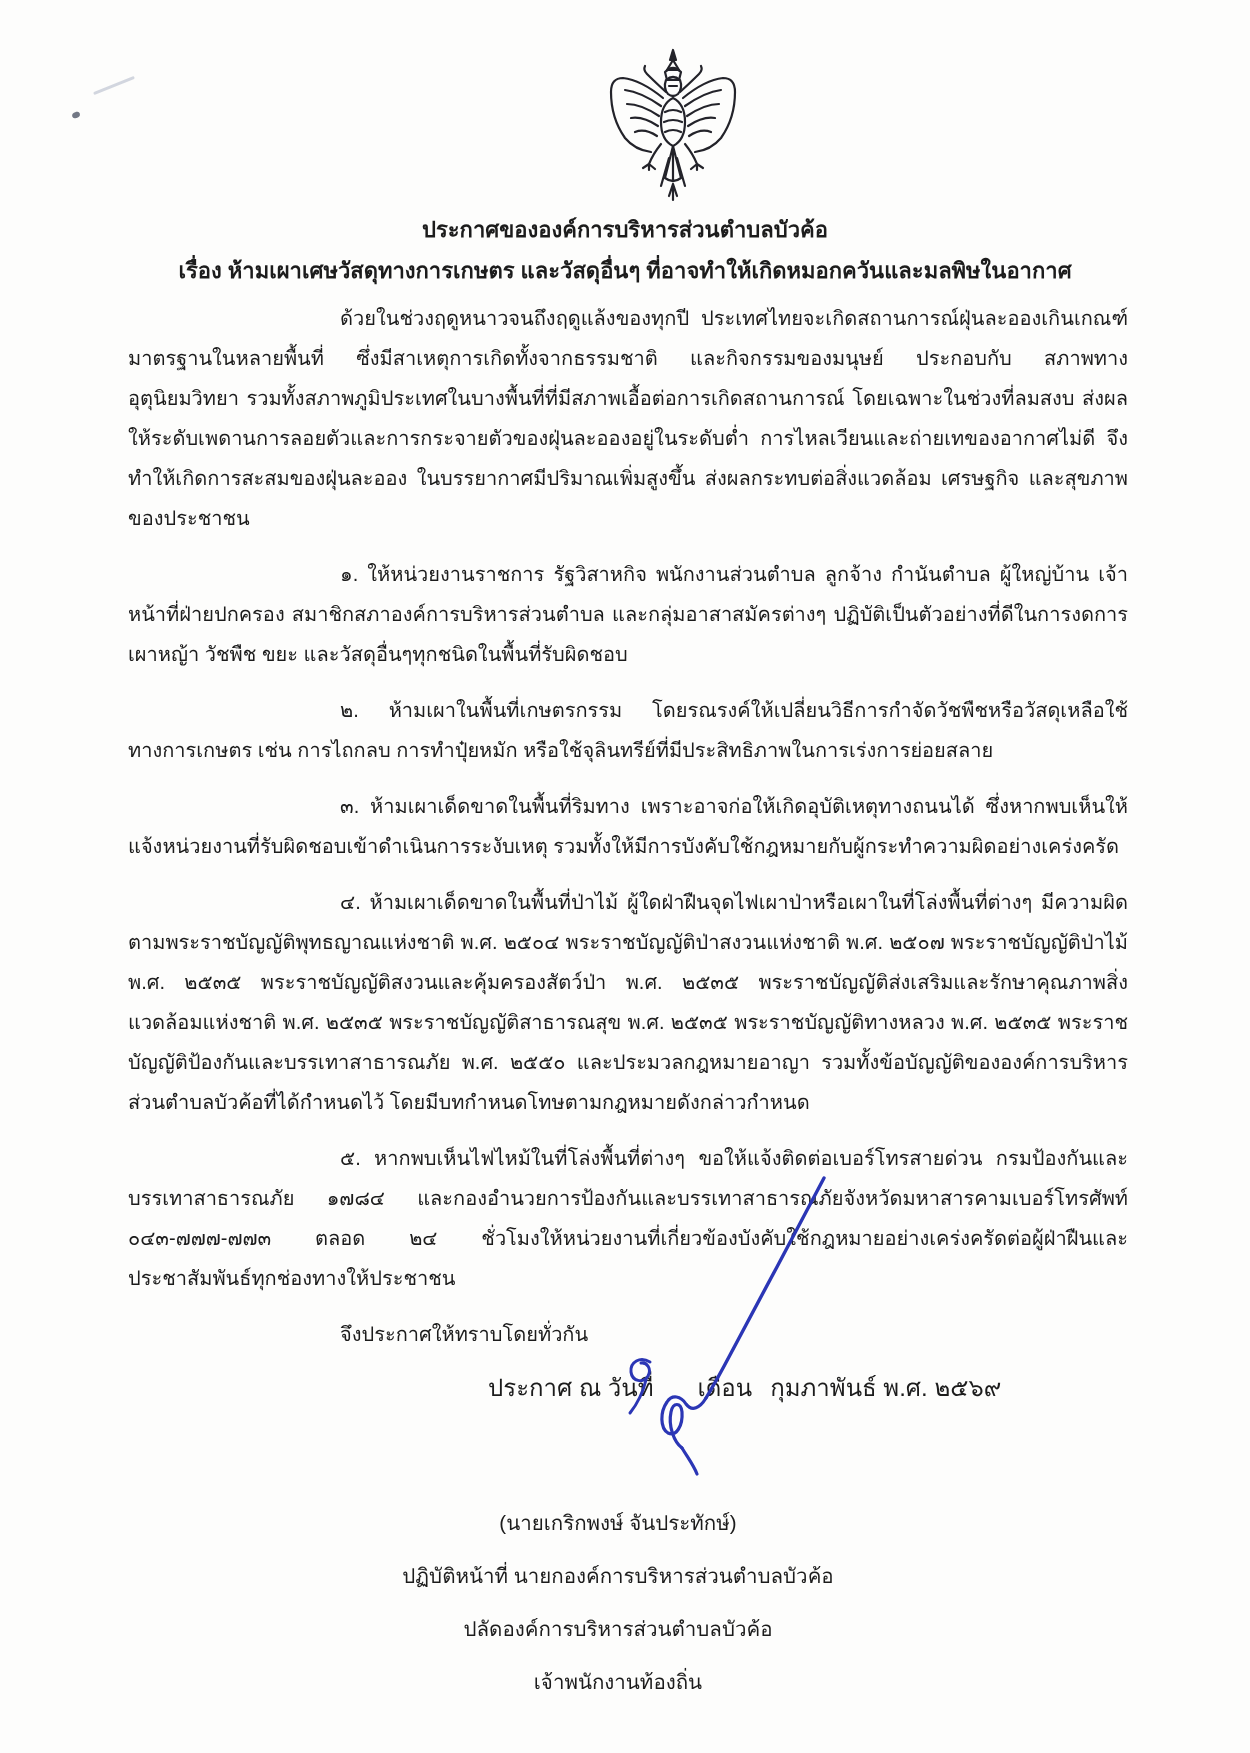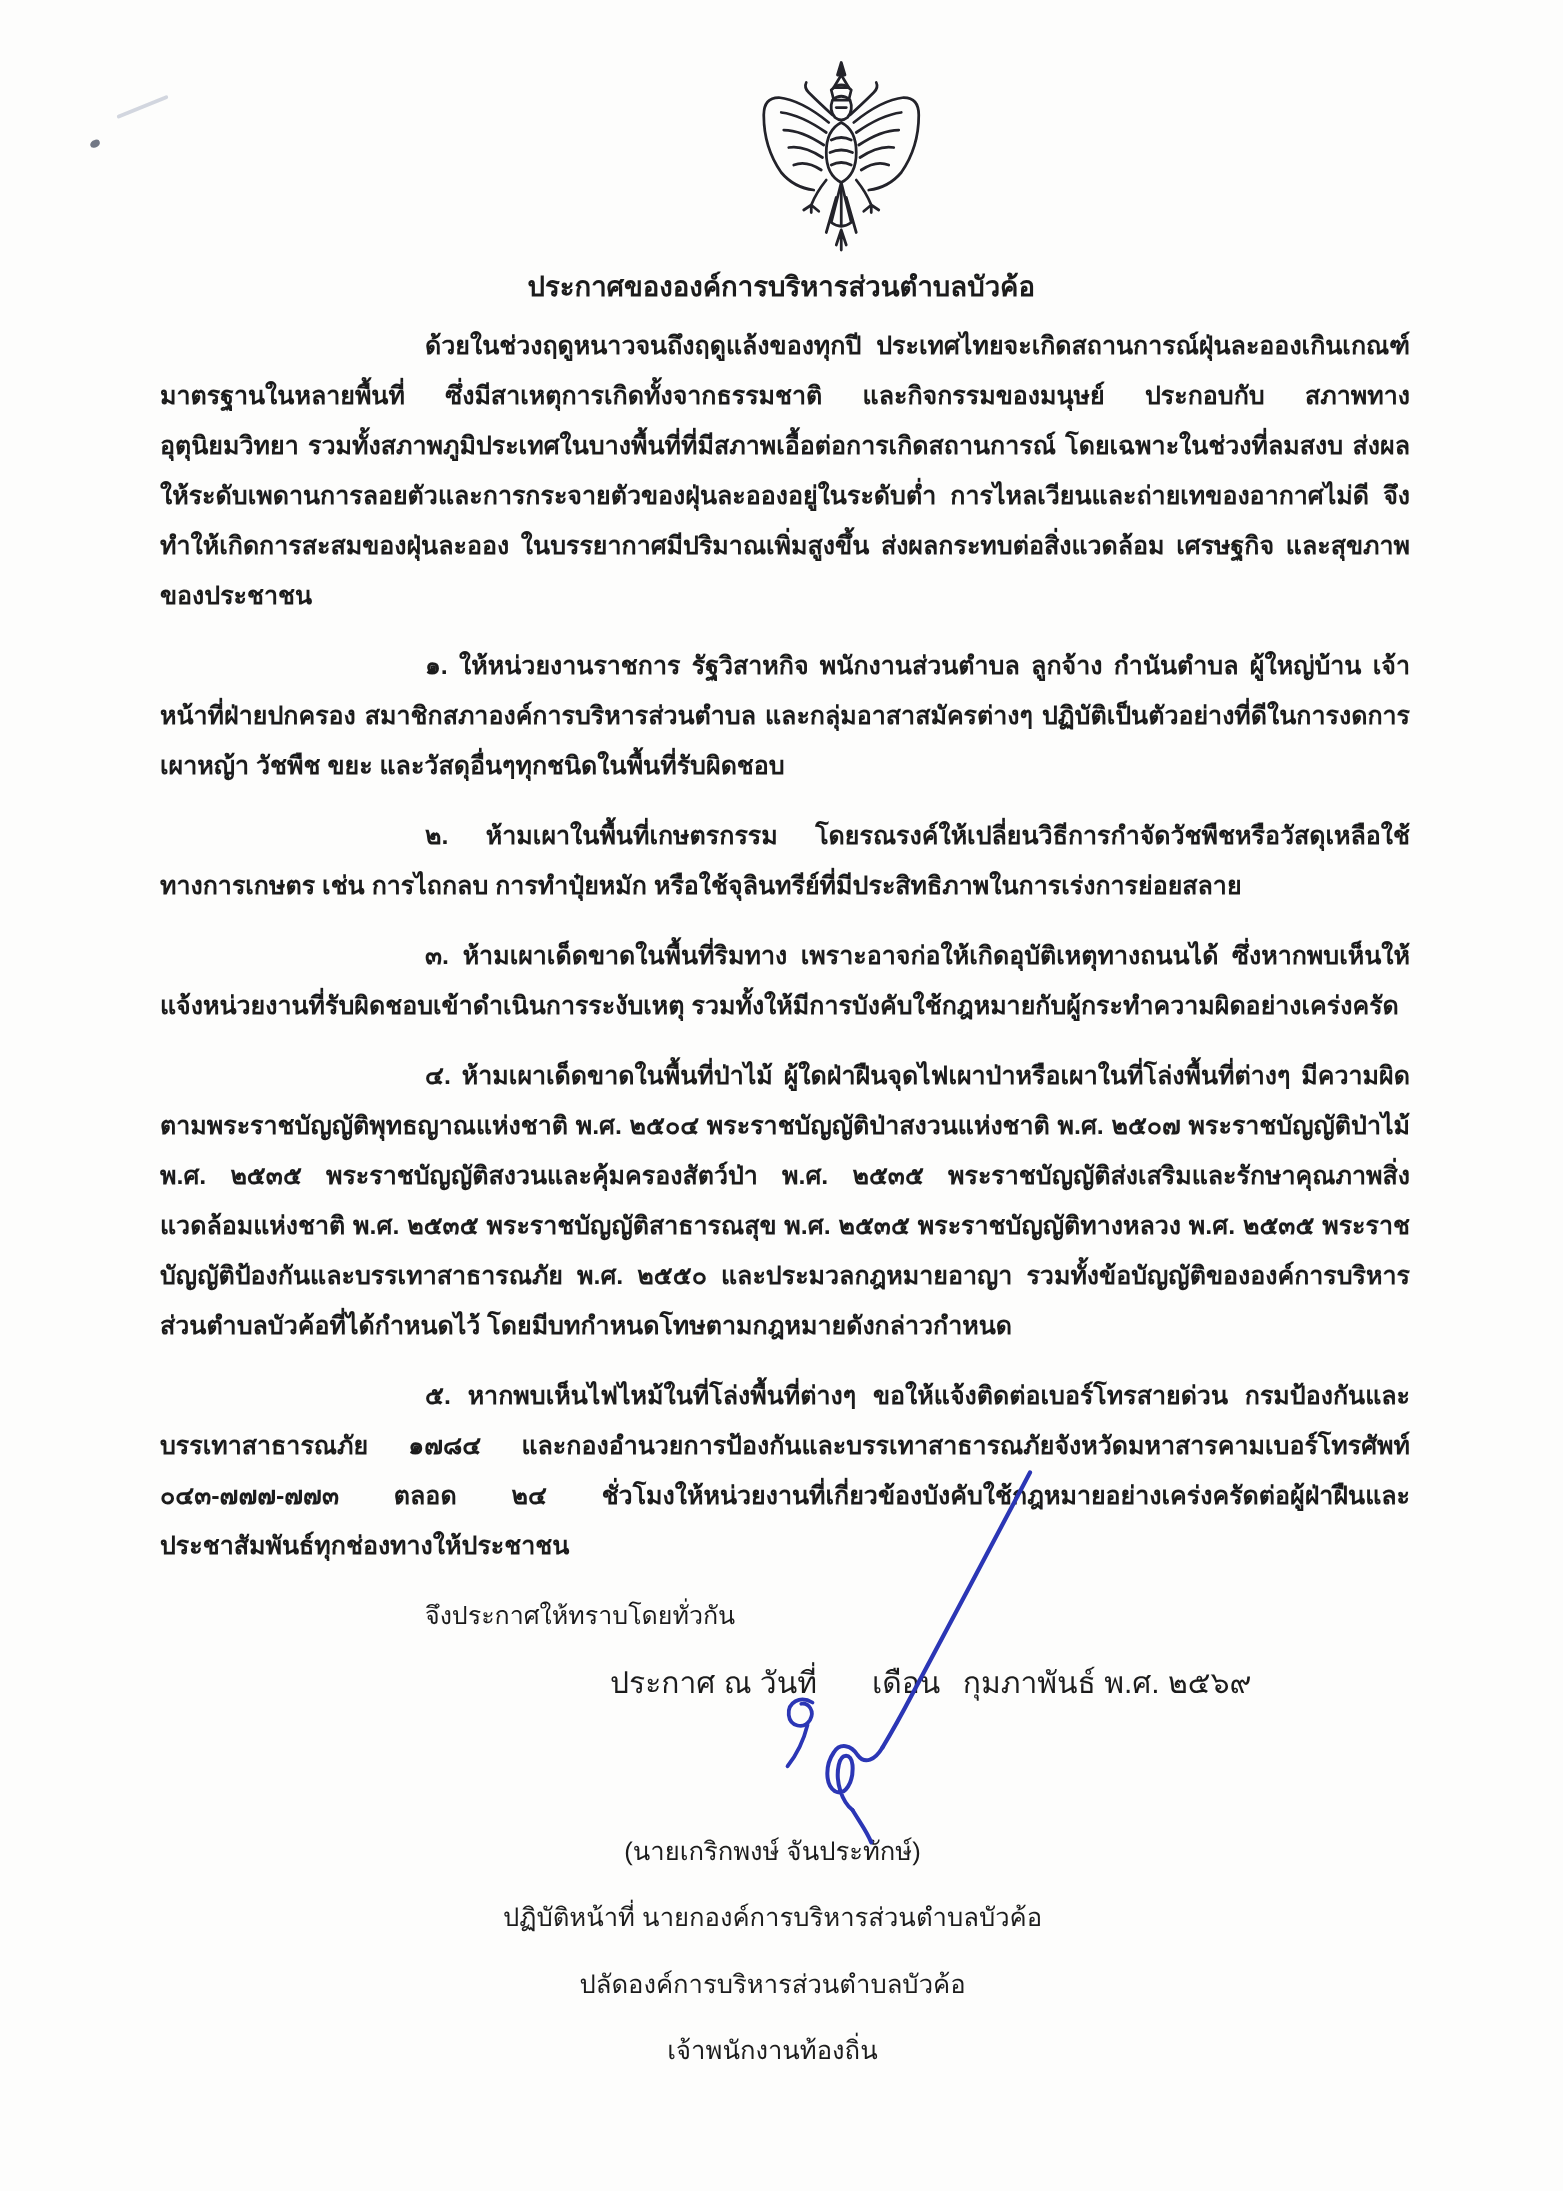--- a/index.html
+++ b/index.html
@@ -31,21 +31,20 @@
     margin:6px 0 0 0;
   }
   .body-text{
     font-size:20px;
     line-height:40px;
     text-align:justify;
   }
   p.para{
     margin:0 0 16px 0;
     text-indent:212px;
-    font-weight:bold;
   }
   .closing-line{
     font-size:20px;
     line-height:40px;
     margin:6px 0 0 0;
     text-indent:212px;
   }
   .date-line{
     font-size:24px;
     line-height:40px;
@@ -125,20 +124,21 @@
       <path d="M82 98 Q90 108 94 118 M94 118 L100 122 M94 118 L94 124 M94 118 L88 123"></path>
 
       <path d="M70 100 L62 132 Q70 138 78 132 Z"></path>
       <path d="M70 104 L70 134"></path>
       <path d="M66 112 L58 140 M74 112 L82 140"></path>
       <path d="M70 138 L66 150 M70 138 L74 150 M70 138 L70 154"></path>
     </svg>
   </div>
 
   <div class="title">ประกาศขององค์การบริหารส่วนตำบลบัวค้อ</div>
+  <div class="title">เรื่อง ห้ามเผาเศษวัสดุทางการเกษตร และวัสดุอื่นๆ ที่อาจทำให้เกิดหมอกควันและมลพิษในอากาศ</div>
 
   <div class="content body-text" style="margin-top:10px;">
 
     <p class="para">ด้วยในช่วงฤดูหนาวจนถึงฤดูแล้งของทุกปี ประเทศไทยจะเกิดสถานการณ์ฝุ่นละอองเกินเกณฑ์มาตรฐานในหลายพื้นที่ ซึ่งมีสาเหตุการเกิดทั้งจากธรรมชาติ และกิจกรรมของมนุษย์ ประกอบกับ สภาพทางอุตุนิยมวิทยา รวมทั้งสภาพภูมิประเทศในบางพื้นที่ที่มีสภาพเอื้อต่อการเกิดสถานการณ์ โดยเฉพาะในช่วงที่ลมสงบ ส่งผลให้ระดับเพดานการลอยตัวและการกระจายตัวของฝุ่นละอองอยู่ในระดับต่ำ การไหลเวียนและถ่ายเทของอากาศไม่ดี จึงทำให้เกิดการสะสมของฝุ่นละออง ในบรรยากาศมีปริมาณเพิ่มสูงขึ้น ส่งผลกระทบต่อสิ่งแวดล้อม เศรษฐกิจ และสุขภาพของประชาชน</p>
 
     <p class="para">๑. ให้หน่วยงานราชการ รัฐวิสาหกิจ พนักงานส่วนตำบล ลูกจ้าง กำนันตำบล ผู้ใหญ่บ้าน เจ้าหน้าที่ฝ่ายปกครอง สมาชิกสภาองค์การบริหารส่วนตำบล และกลุ่มอาสาสมัครต่างๆ ปฏิบัติเป็นตัวอย่างที่ดีในการงดการเผาหญ้า วัชพืช ขยะ และวัสดุอื่นๆทุกชนิดในพื้นที่รับผิดชอบ</p>
     <p class="para">๒. ห้ามเผาในพื้นที่เกษตรกรรม โดยรณรงค์ให้เปลี่ยนวิธีการกำจัดวัชพืชหรือวัสดุเหลือใช้ทางการเกษตร เช่น การไถกลบ การทำปุ๋ยหมัก หรือใช้จุลินทรีย์ที่มีประสิทธิภาพในการเร่งการย่อยสลาย</p>
     <p class="para">๓. ห้ามเผาเด็ดขาดในพื้นที่ริมทาง เพราะอาจก่อให้เกิดอุบัติเหตุทางถนนได้ ซึ่งหากพบเห็นให้แจ้งหน่วยงานที่รับผิดชอบเข้าดำเนินการระงับเหตุ รวมทั้งให้มีการบังคับใช้กฎหมายกับผู้กระทำความผิดอย่างเคร่งครัด</p>
     <p class="para">๔. ห้ามเผาเด็ดขาดในพื้นที่ป่าไม้ ผู้ใดฝ่าฝืนจุดไฟเผาป่าหรือเผาในที่โล่งพื้นที่ต่างๆ มีความผิดตามพระราชบัญญัติพุทธญาณแห่งชาติ พ.ศ. ๒๕๐๔ พระราชบัญญัติป่าสงวนแห่งชาติ พ.ศ. ๒๕๐๗ พระราชบัญญัติป่าไม้ พ.ศ. ๒๕๓๕ พระราชบัญญัติสงวนและคุ้มครองสัตว์ป่า พ.ศ. ๒๕๓๕ พระราชบัญญัติส่งเสริมและรักษาคุณภาพสิ่งแวดล้อมแห่งชาติ พ.ศ. ๒๕๓๕ พระราชบัญญัติสาธารณสุข พ.ศ. ๒๕๓๕ พระราชบัญญัติทางหลวง พ.ศ. ๒๕๓๕ พระราชบัญญัติป้องกันและบรรเทาสาธารณภัย พ.ศ. ๒๕๕๐ และประมวลกฎหมายอาญา รวมทั้งข้อบัญญัติขององค์การบริหารส่วนตำบลบัวค้อที่ได้กำหนดไว้ โดยมีบทกำหนดโทษตามกฎหมายดังกล่าวกำหนด</p>
     <p class="para">๕. หากพบเห็นไฟไหม้ในที่โล่งพื้นที่ต่างๆ ขอให้แจ้งติดต่อเบอร์โทรสายด่วน กรมป้องกันและบรรเทาสาธารณภัย ๑๗๘๔ และกองอำนวยการป้องกันและบรรเทาสาธารณภัยจังหวัดมหาสารคามเบอร์โทรศัพท์ ๐๔๓-๗๗๗-๗๗๓ ตลอด ๒๔ ชั่วโมงให้หน่วยงานที่เกี่ยวข้องบังคับใช้กฎหมายอย่างเคร่งครัดต่อผู้ฝ่าฝืนและประชาสัมพันธ์ทุกช่องทางให้ประชาชน</p>

